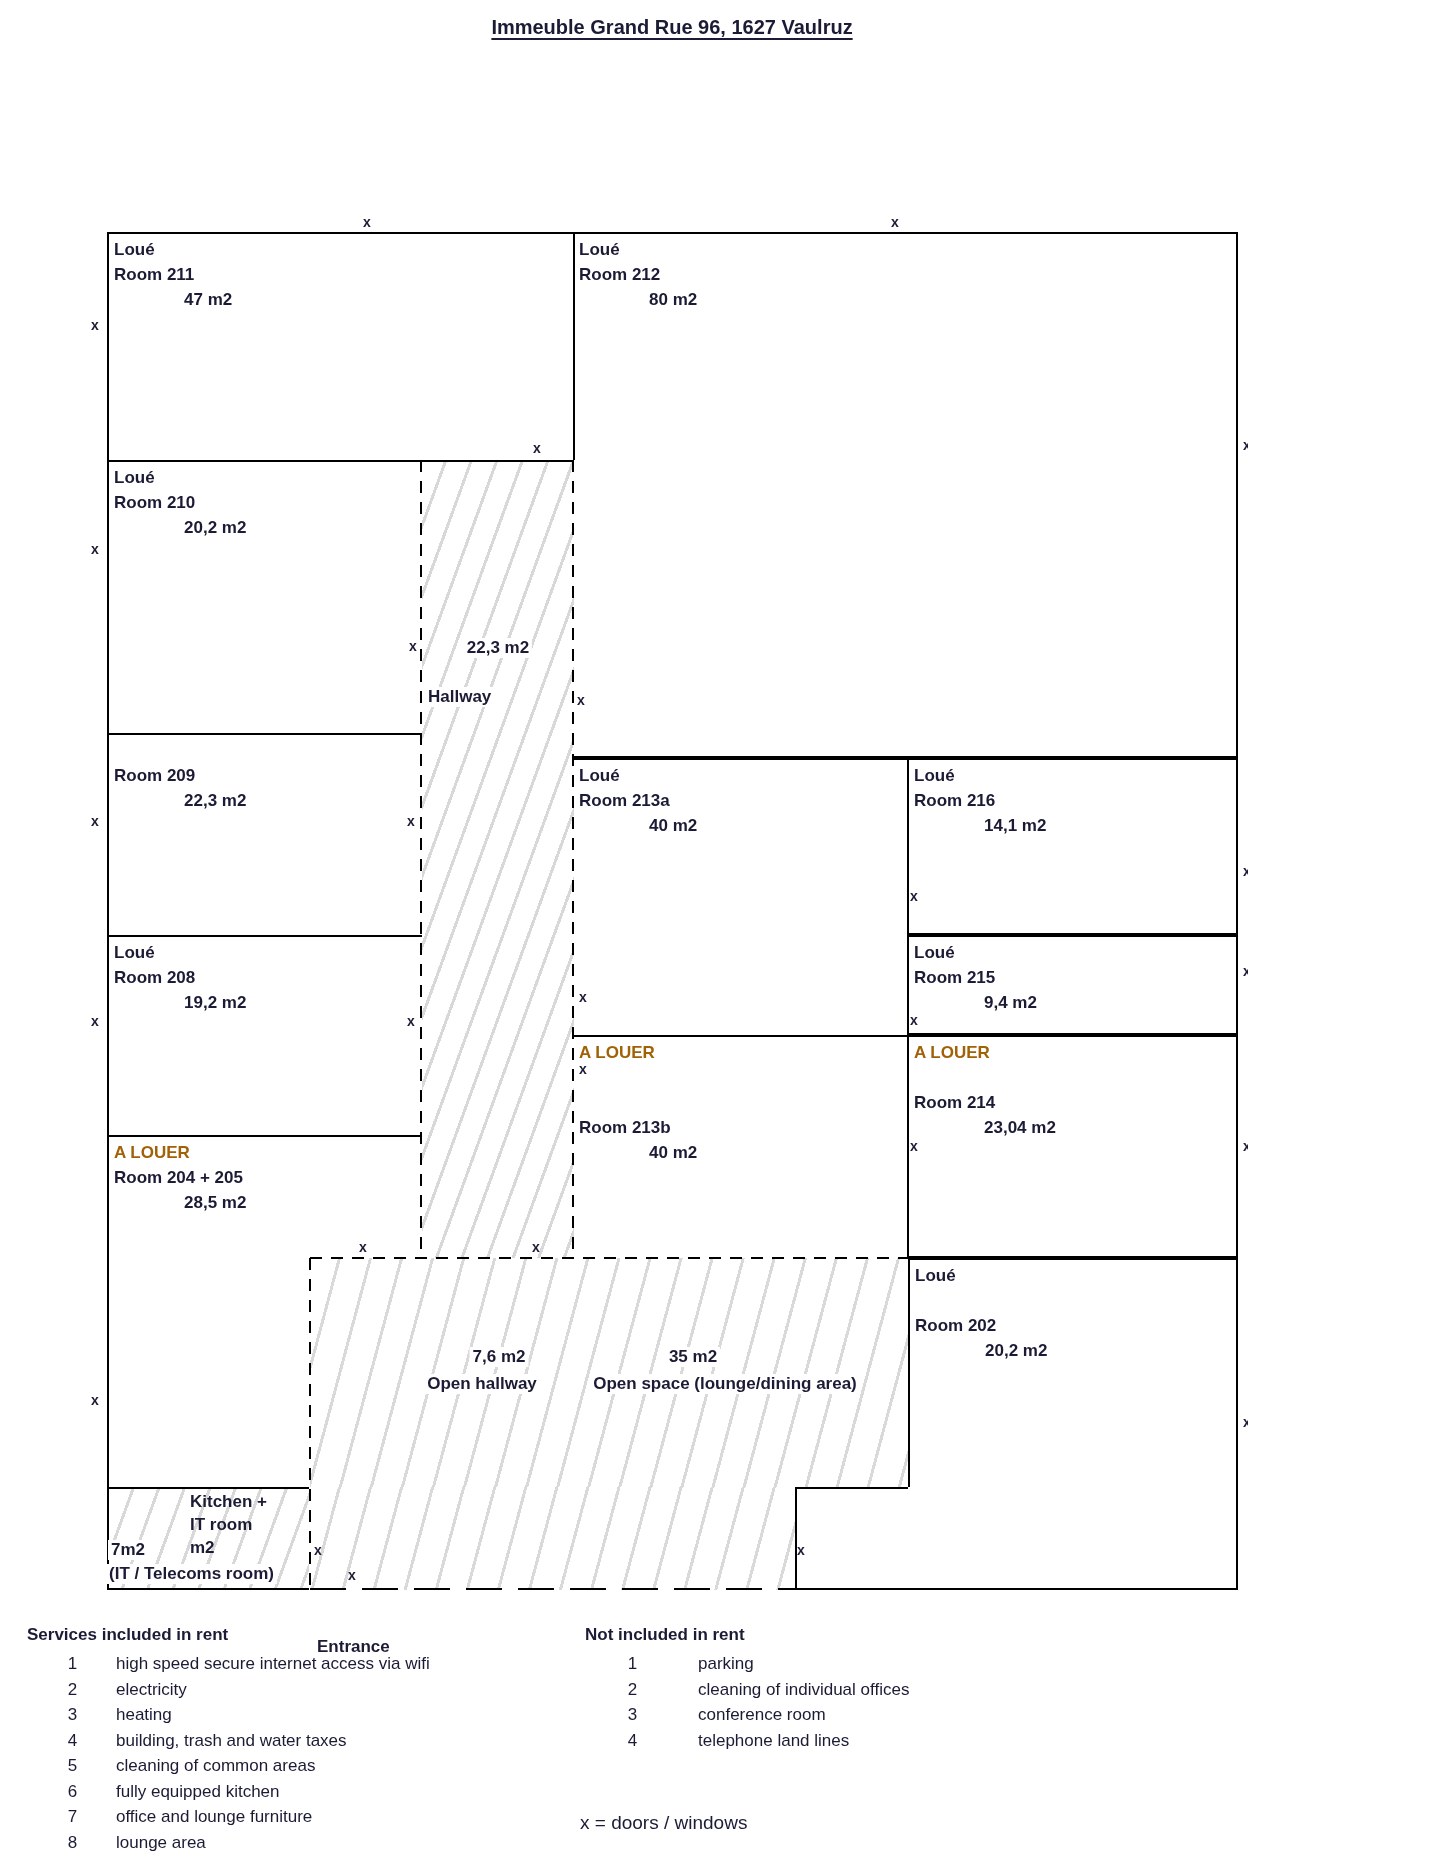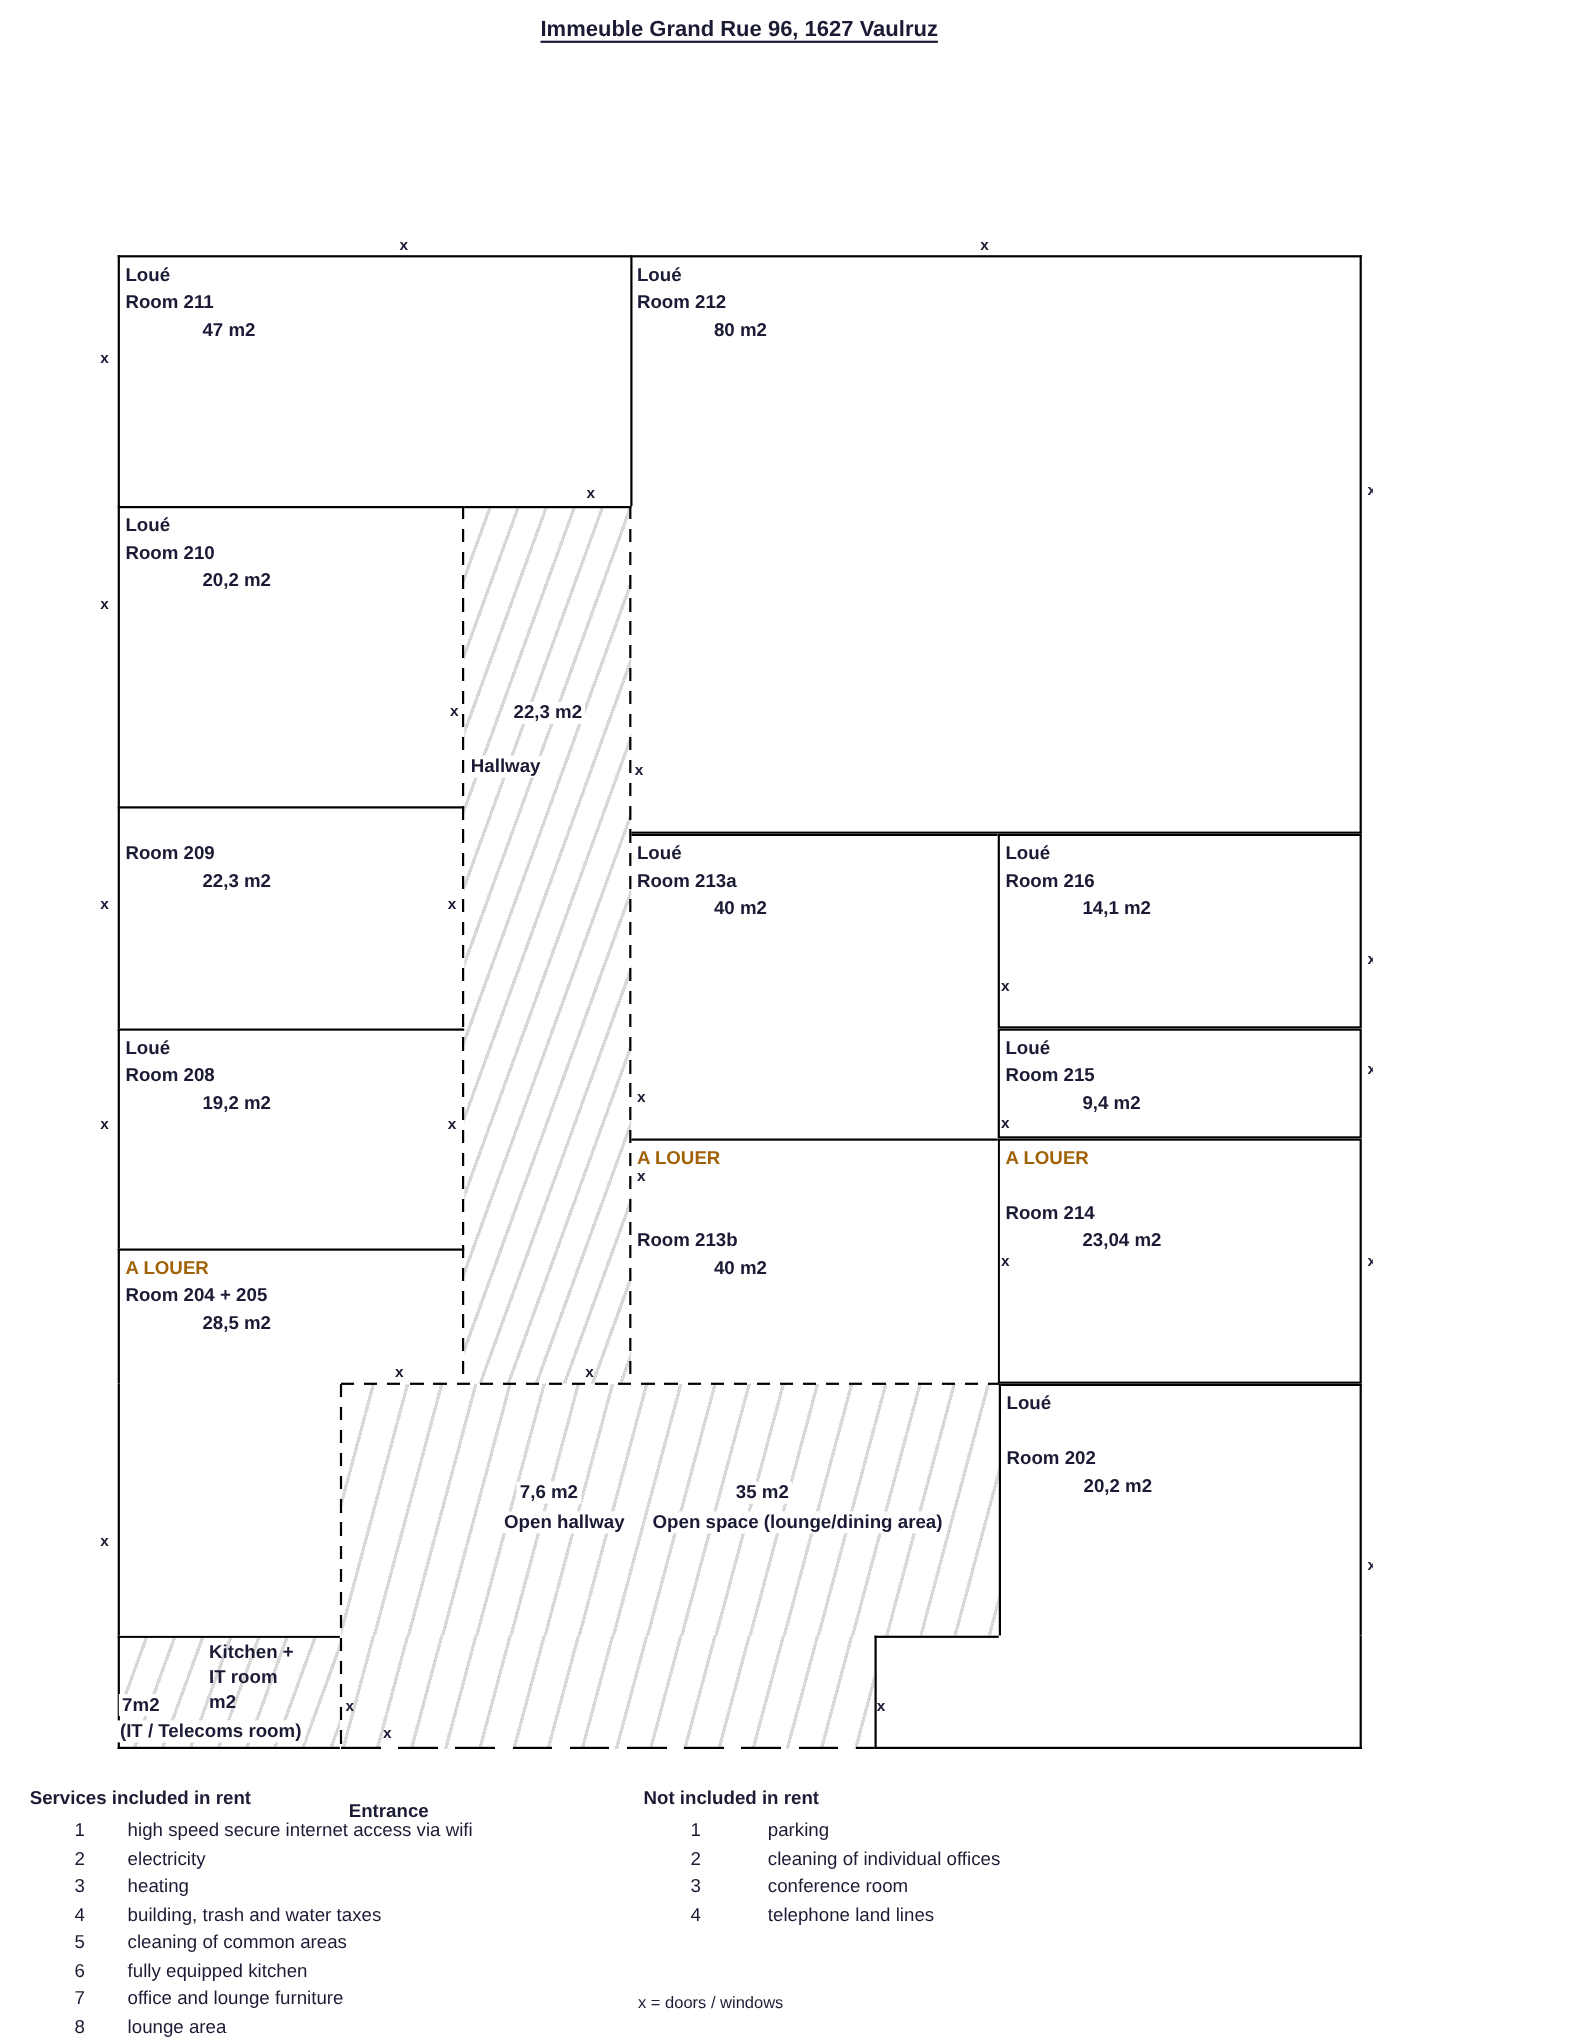--- a/index.html
+++ b/index.html
@@ -38,21 +38,21 @@
   .header{position:absolute;left:272px;top:16px;width:800px;text-align:center;z-index:5;}
   .title-main{font-size:20px;font-weight:bold;text-decoration:underline;
               text-decoration-thickness:2px;text-underline-offset:4px;}
   .title-sub{margin-top:6px;font-size:17px;font-weight:bold;text-decoration:underline;
              text-decoration-thickness:2px;text-underline-offset:3px;}
   
   .svc{position:absolute;z-index:5;font-size:17px;}
   .svc .head{font-weight:bold;margin-bottom:6px;}
   .svc-row{display:flex;line-height:25.5px;}
   .svc-row .num{width:35px;text-align:center;flex:0 0 auto;}
-  .note{position:absolute;z-index:5;font-size:15px;}
+  .note{position:absolute;z-index:5;font-size:19px;}
   .inc .num{margin-left:28px;}
   .inc .txt{margin-left:26px;}
   .ninc .num{margin-left:30px;width:35px;}
   .ninc .txt{margin-left:48px;}
 </style>
 </head>
 <body>
 
 <div class="page">
 
@@ -173,21 +173,21 @@
   </div>
   <div class="room" style="left:795px;top:1487px;width:443px;height:103px;border-left:2px solid #000;border-right:2px solid #000;border-bottom:2px solid #000;"></div>
 
   <div class="seg" style="left:573px;top:232px;width:2px;height:228px;"></div>
   <div class="seg" style="left:422px;top:460px;width:152px;height:2px;"></div>
   <div class="seg" style="left:795px;top:1487px;width:113px;height:2px;"></div>
 
   <span class="flabel center" style="left:498px;top:648px;">22,3 m2</span>
   <span class="flabel" style="left:425px;top:687px;">Hallway</span>
   <span class="flabel center" style="left:499px;top:1357px;">7,6 m2</span>
-  <span class="flabel center" style="left:513px;top:1384px;">Open hallway</span>
+  <span class="flabel center" style="left:482px;top:1384px;">Open hallway</span>
   <span class="flabel center" style="left:693px;top:1357px;">35 m2</span>
   <span class="flabel center" style="left:725px;top:1384px;">Open space (lounge/dining area)</span>
 
   <div style="position:absolute;left:190px;top:1490px;width:118px;text-align:left;z-index:6;">
     <div class="line" style="min-height:23px;line-height:23px;">Kitchen +</div>
     <div class="line" style="min-height:23px;line-height:23px;">IT room</div>
     <div class="line" style="min-height:23px;line-height:23px;">m2</div>
   </div>
   <span class="flabel" style="left:108px;top:1540px;">7m2</span>
   <span class="flabel" style="left:106px;top:1564px;">(IT / Telecoms room)</span>

